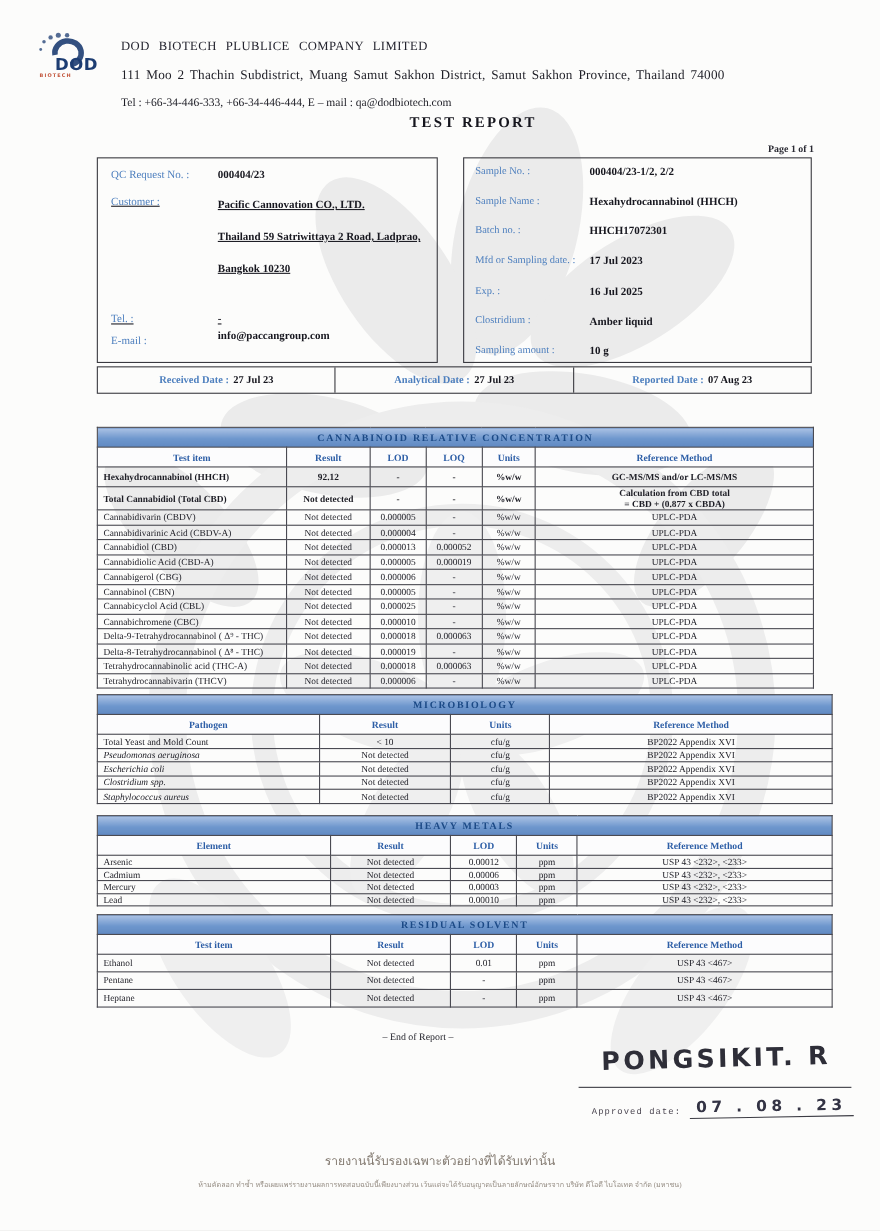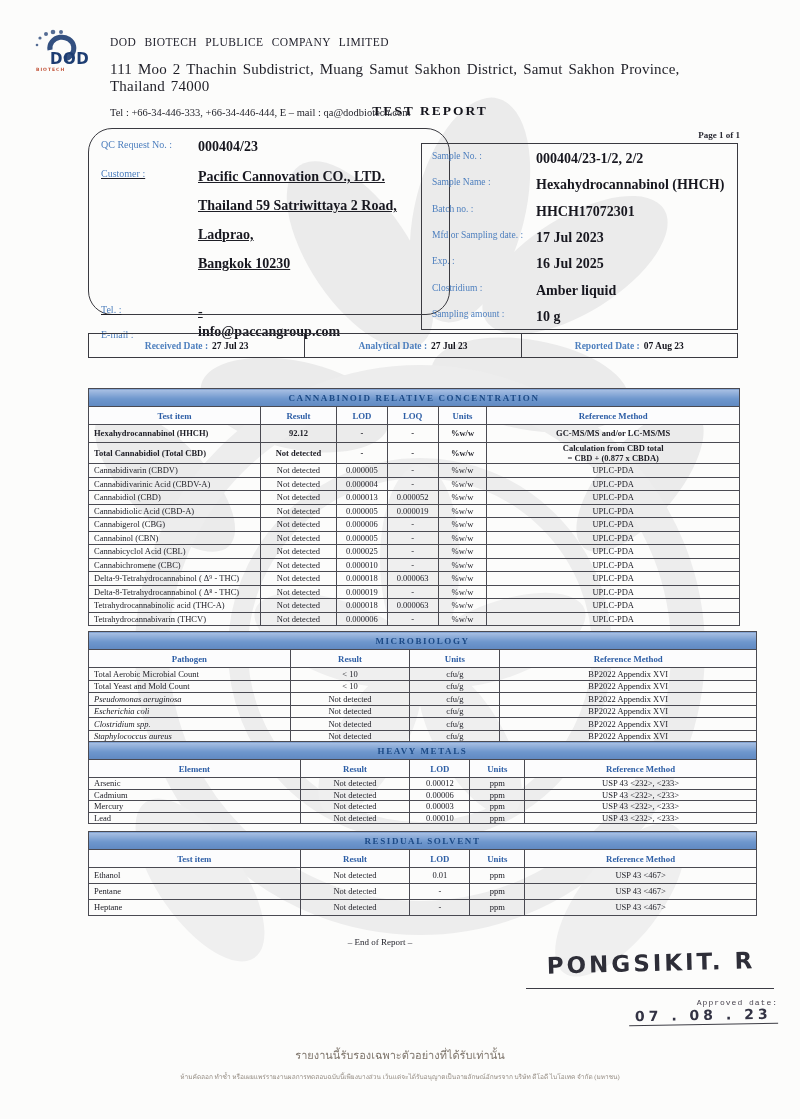--- a/index.html
+++ b/index.html
@@ -10,35 +10,35 @@
   }
   .wm { position:absolute; left:0; top:0; z-index:0; pointer-events:none; }
   .layer { position:absolute; left:0; top:0; width:800px; height:1119px; z-index:1; }
 
   
   .logo { position:absolute; left:28px; top:28px; width:64px; height:58px; }
   .logo .dod { position:absolute; left:6px; top:22px; font:bold 15px "DejaVu Sans",sans-serif; color:#1d3d72; letter-spacing:.5px;margin-left:16px; }
   .logo .sub { position:absolute; left:8px; top:39px; font:bold 4.5px "DejaVu Sans",sans-serif; color:#c2543a; letter-spacing:1px; }
   .lh { position:absolute; left:110px; top:36px; width:620px; }
   .lh .l1 { font-size:11.5px; color:#23232e; letter-spacing:.4px; word-spacing:5px; }
-  .lh .l2 { margin-top:13px; font-size:15px; letter-spacing:.2px; word-spacing:2px; }
+  .lh .l2 { margin-top:13px; font-size:12px; letter-spacing:.2px; word-spacing:2px; }
   .lh .l3 { margin-top:12px; font-size:10.5px; }
   .title { position:absolute; left:0; top:103px; width:800px; text-align:center;
            font-size:13.5px; font-weight:bold; letter-spacing:2px; color:#15151d;margin-left:30px; }
   .pageno { position:absolute; right:60px; top:130px; font-size:9px; font-weight:bold; color:#2a2a33; }
 
   
   .ibox { position:absolute; border:1.4px solid #3a3a40; background:transparent; }
-  .ibox.left  { left:88px;  top:128px; width:362px; height:187px; padding:8px 0 0 12px; box-sizing:border-box;border-radius:24px; }
+  .ibox.left  { left:88px;  top:143px; width:310px; height:187px; padding:8px 0 0 12px; box-sizing:border-box; }
   .ibox.right { left:421px; top:143px; width:317px; height:187px; padding:7px 0 4px 10px; box-sizing:border-box;
                 display:flex; flex-direction:column; justify-content:space-between; }
   .irow { display:flex; align-items:flex-start; }
   .ilabel { color:#4d7fbe; font-size:10px; flex:0 0 97px; }
   .ibox.right .ilabel { flex:0 0 104px; font-size:9.5px; }
-  .ival { font-size:14px; font-weight:bold; color:#17171f; white-space:pre-line; }
+  .ival { font-size:10px; font-weight:bold; color:#17171f; white-space:pre-line; }
   .ibox.left .irow.r1 { margin-top:2px; }
   .ibox.left .irow.r2 { margin-top:13px;text-decoration:underline; }
   .ibox.left .irow.r2 .ival { line-height:29px; margin-top:-6px; }
   .ibox.left .irow.r3 { margin-top:26px;text-decoration:underline; }
   .ibox.left .irow.r4 { margin-top:9px; }
   .ibox.left .irow.r4 .ival { margin-top:-5px; }
 
   .daterow { position:absolute; left:88px; top:333px; width:650px; height:25px;
              border:1.4px solid #3a3a40; display:flex; box-sizing:border-box; }
   .dcell { flex:1; display:flex; align-items:center; justify-content:center;
@@ -69,21 +69,21 @@
   .rpt tr.b td { font-weight:bold; }
   .cann tr.b td { height:17px; }
   .rpt td.it { font-style:italic; }
 
   
   .endrep { position:absolute; left:0; top:937px; width:760px; text-align:center; font-size:9px; color:#26262e; }
   .sig { position:absolute; left:528px; top:950px; width:246px; text-align:center;
          font-family:"DejaVu Sans",sans-serif; font-size:23px; font-weight:600; letter-spacing:3px;
          color:#2e2e38; transform:rotate(-1.5deg); }
   .sigline { position:absolute; left:526px; top:988px; width:248px; border-bottom:1.6px solid #3c3c44; }
-  .approw { position:absolute; left:538px; top:998px; width:240px; display:flex; align-items:flex-end;flex-direction:column; }
+  .approw { position:absolute; left:538px; top:998px; width:240px; display:flex; align-items:flex-end; }
   .applabel { font-family:"Liberation Mono",monospace; font-size:8px; letter-spacing:1px; color:#4a4550; }
   .appval { font-family:"DejaVu Sans",sans-serif; font-size:14px; font-weight:600; letter-spacing:4px;
             color:#333344; margin-left:8px; padding:0 6px 1px 6px; border-bottom:1.2px solid #3c3c44;
             transform:rotate(-1deg); }
   .thai1 { position:absolute; left:0; top:1046px; width:800px; text-align:center; font-size:11px; color:#6b6055; opacity:.85; }
   .thai2 { position:absolute; left:0; top:1072px; width:800px; text-align:center; font-size:6.5px; color:#776c60; opacity:.8; }
 </style>
 </head>
 <body>
 
@@ -361,26 +361,20 @@
             </tr>
             <tr class="hdr">
               <th>Pathogen</th>
               <th>Result</th>
               <th>Units</th>
               <th>Reference Method</th>
             </tr>
           </thead>
           <tbody>
             <tr>
-              <td class="c0">Total Aerobic Microbial Count</td>
-              <td>&lt; 10</td>
-              <td>cfu/g</td>
-              <td>BP2022 Appendix XVI</td>
-            </tr>
-            <tr>
               <td class="c0">Total Yeast and Mold Count</td>
               <td>&lt; 10</td>
               <td>cfu/g</td>
               <td>BP2022 Appendix XVI</td>
             </tr>
             <tr>
               <td class="it c0">Pseudomonas aeruginosa</td>
               <td>Not detected</td>
               <td>cfu/g</td>
               <td>BP2022 Appendix XVI</td>

